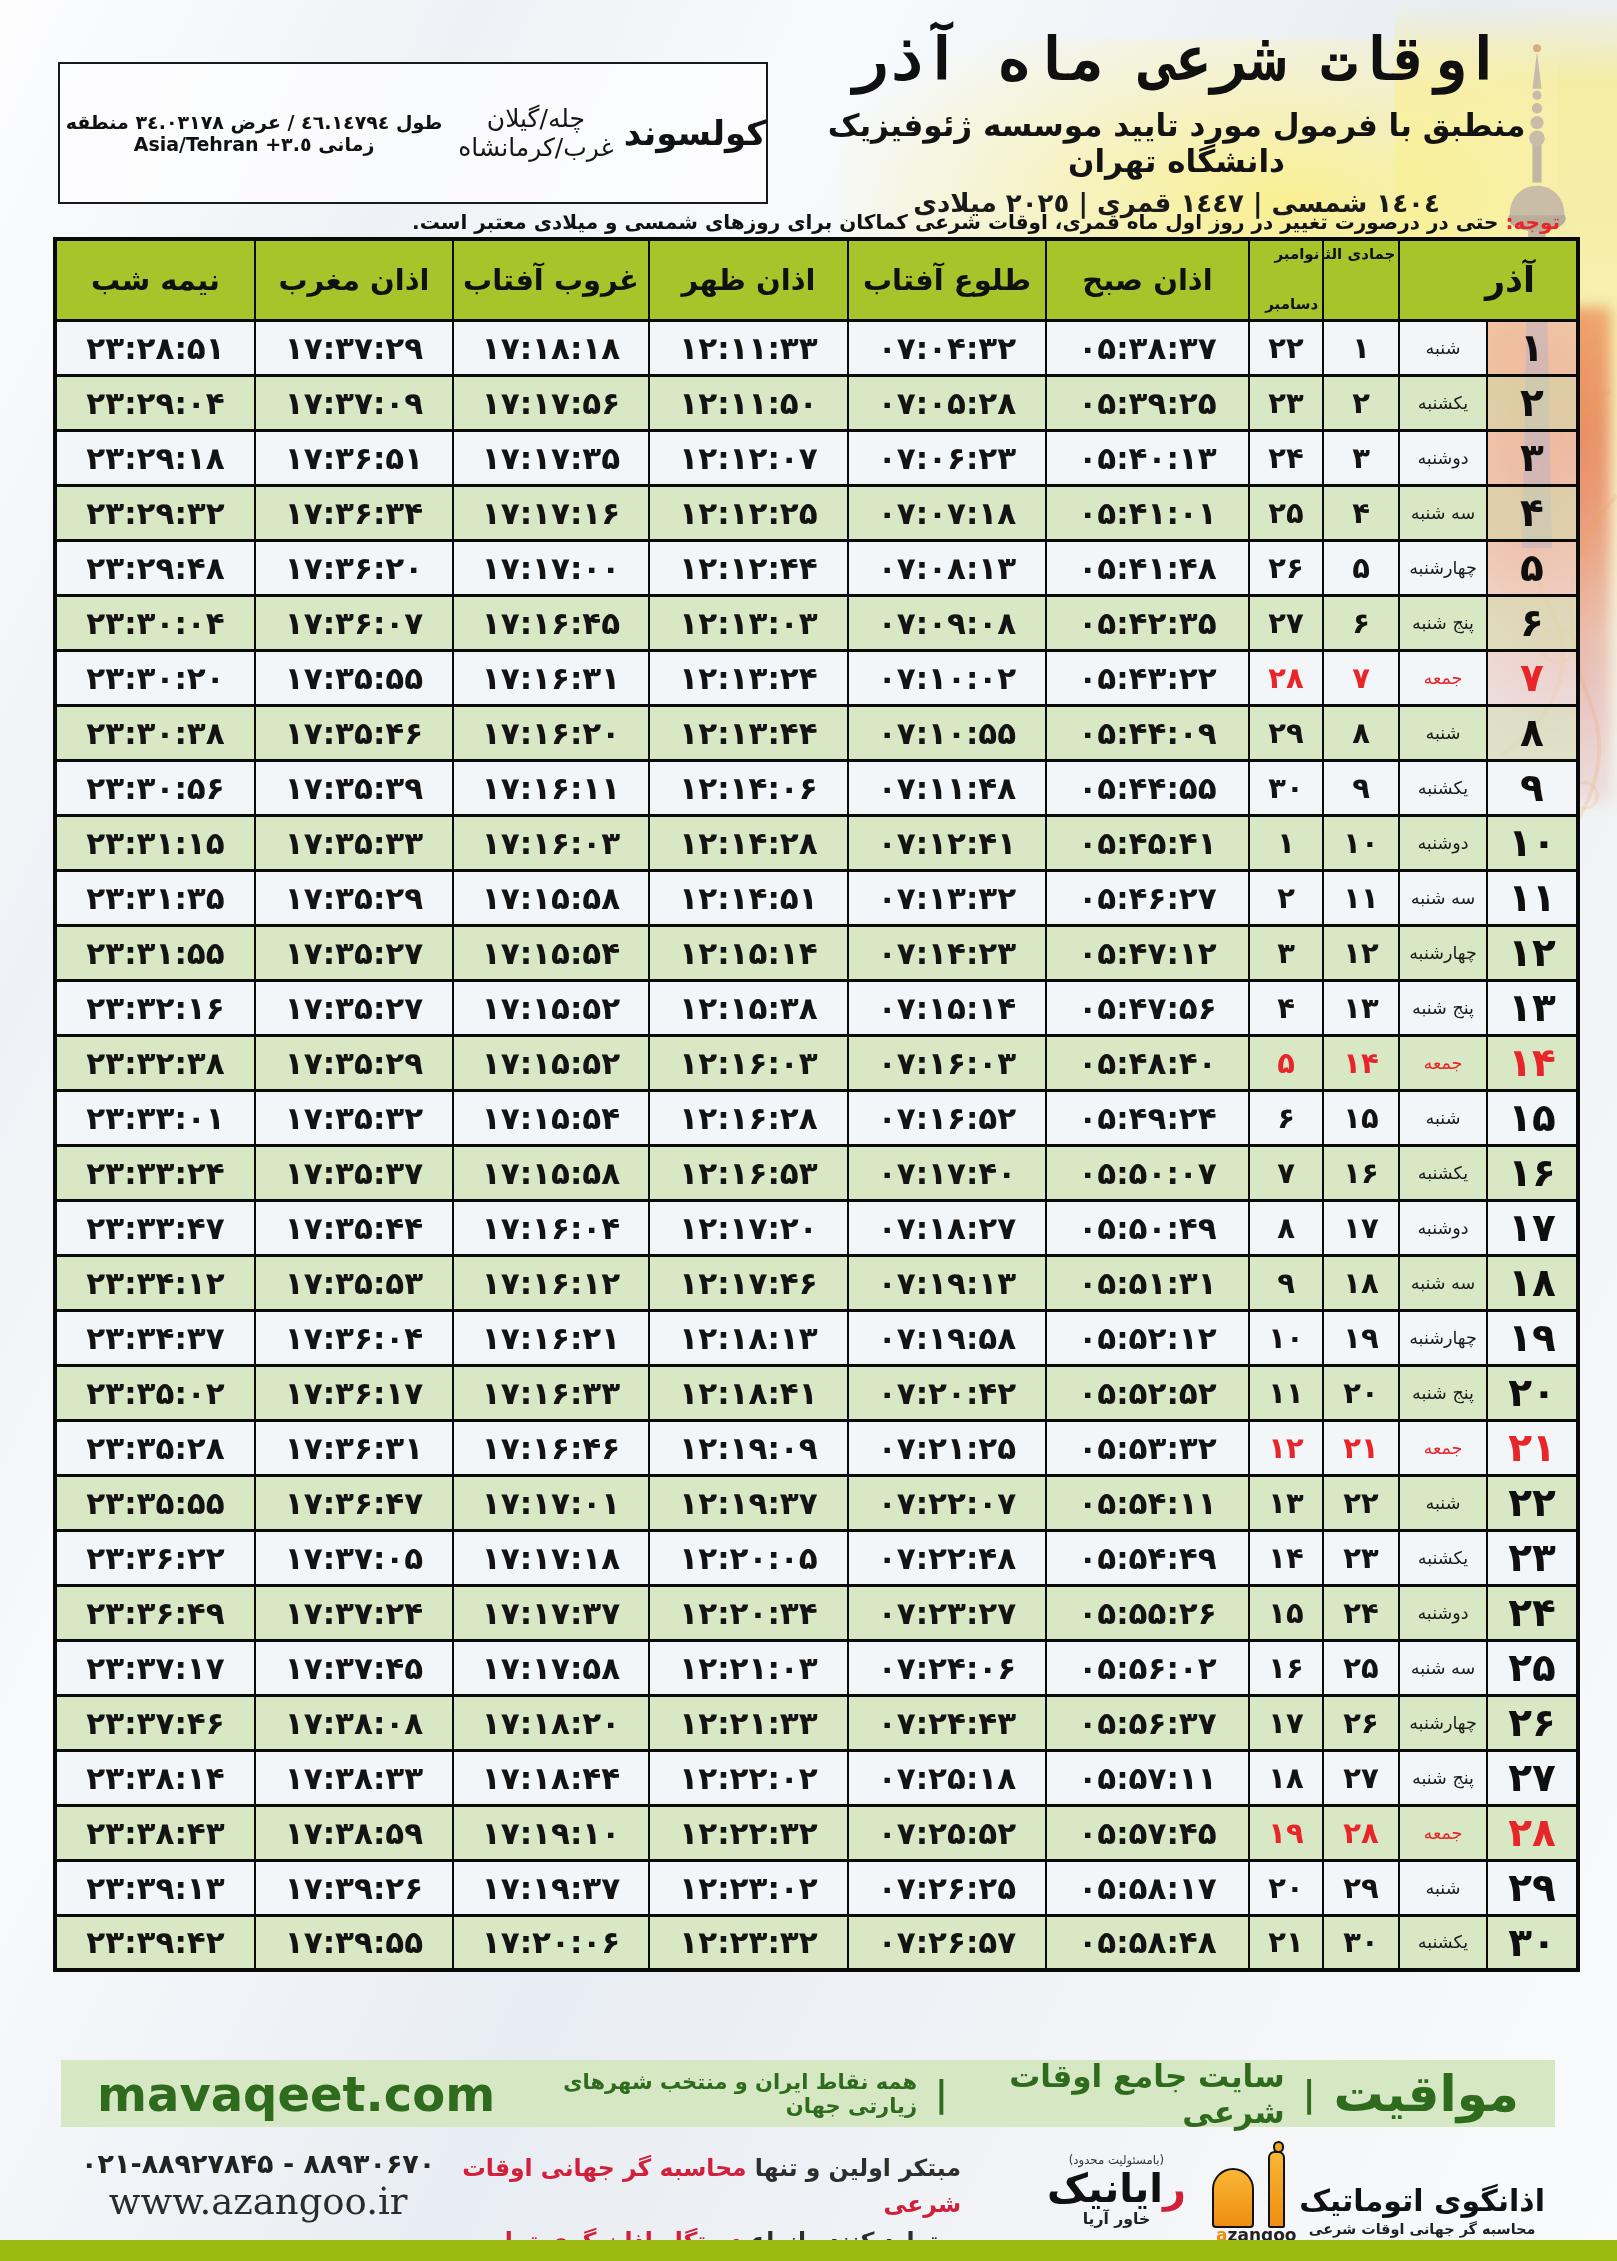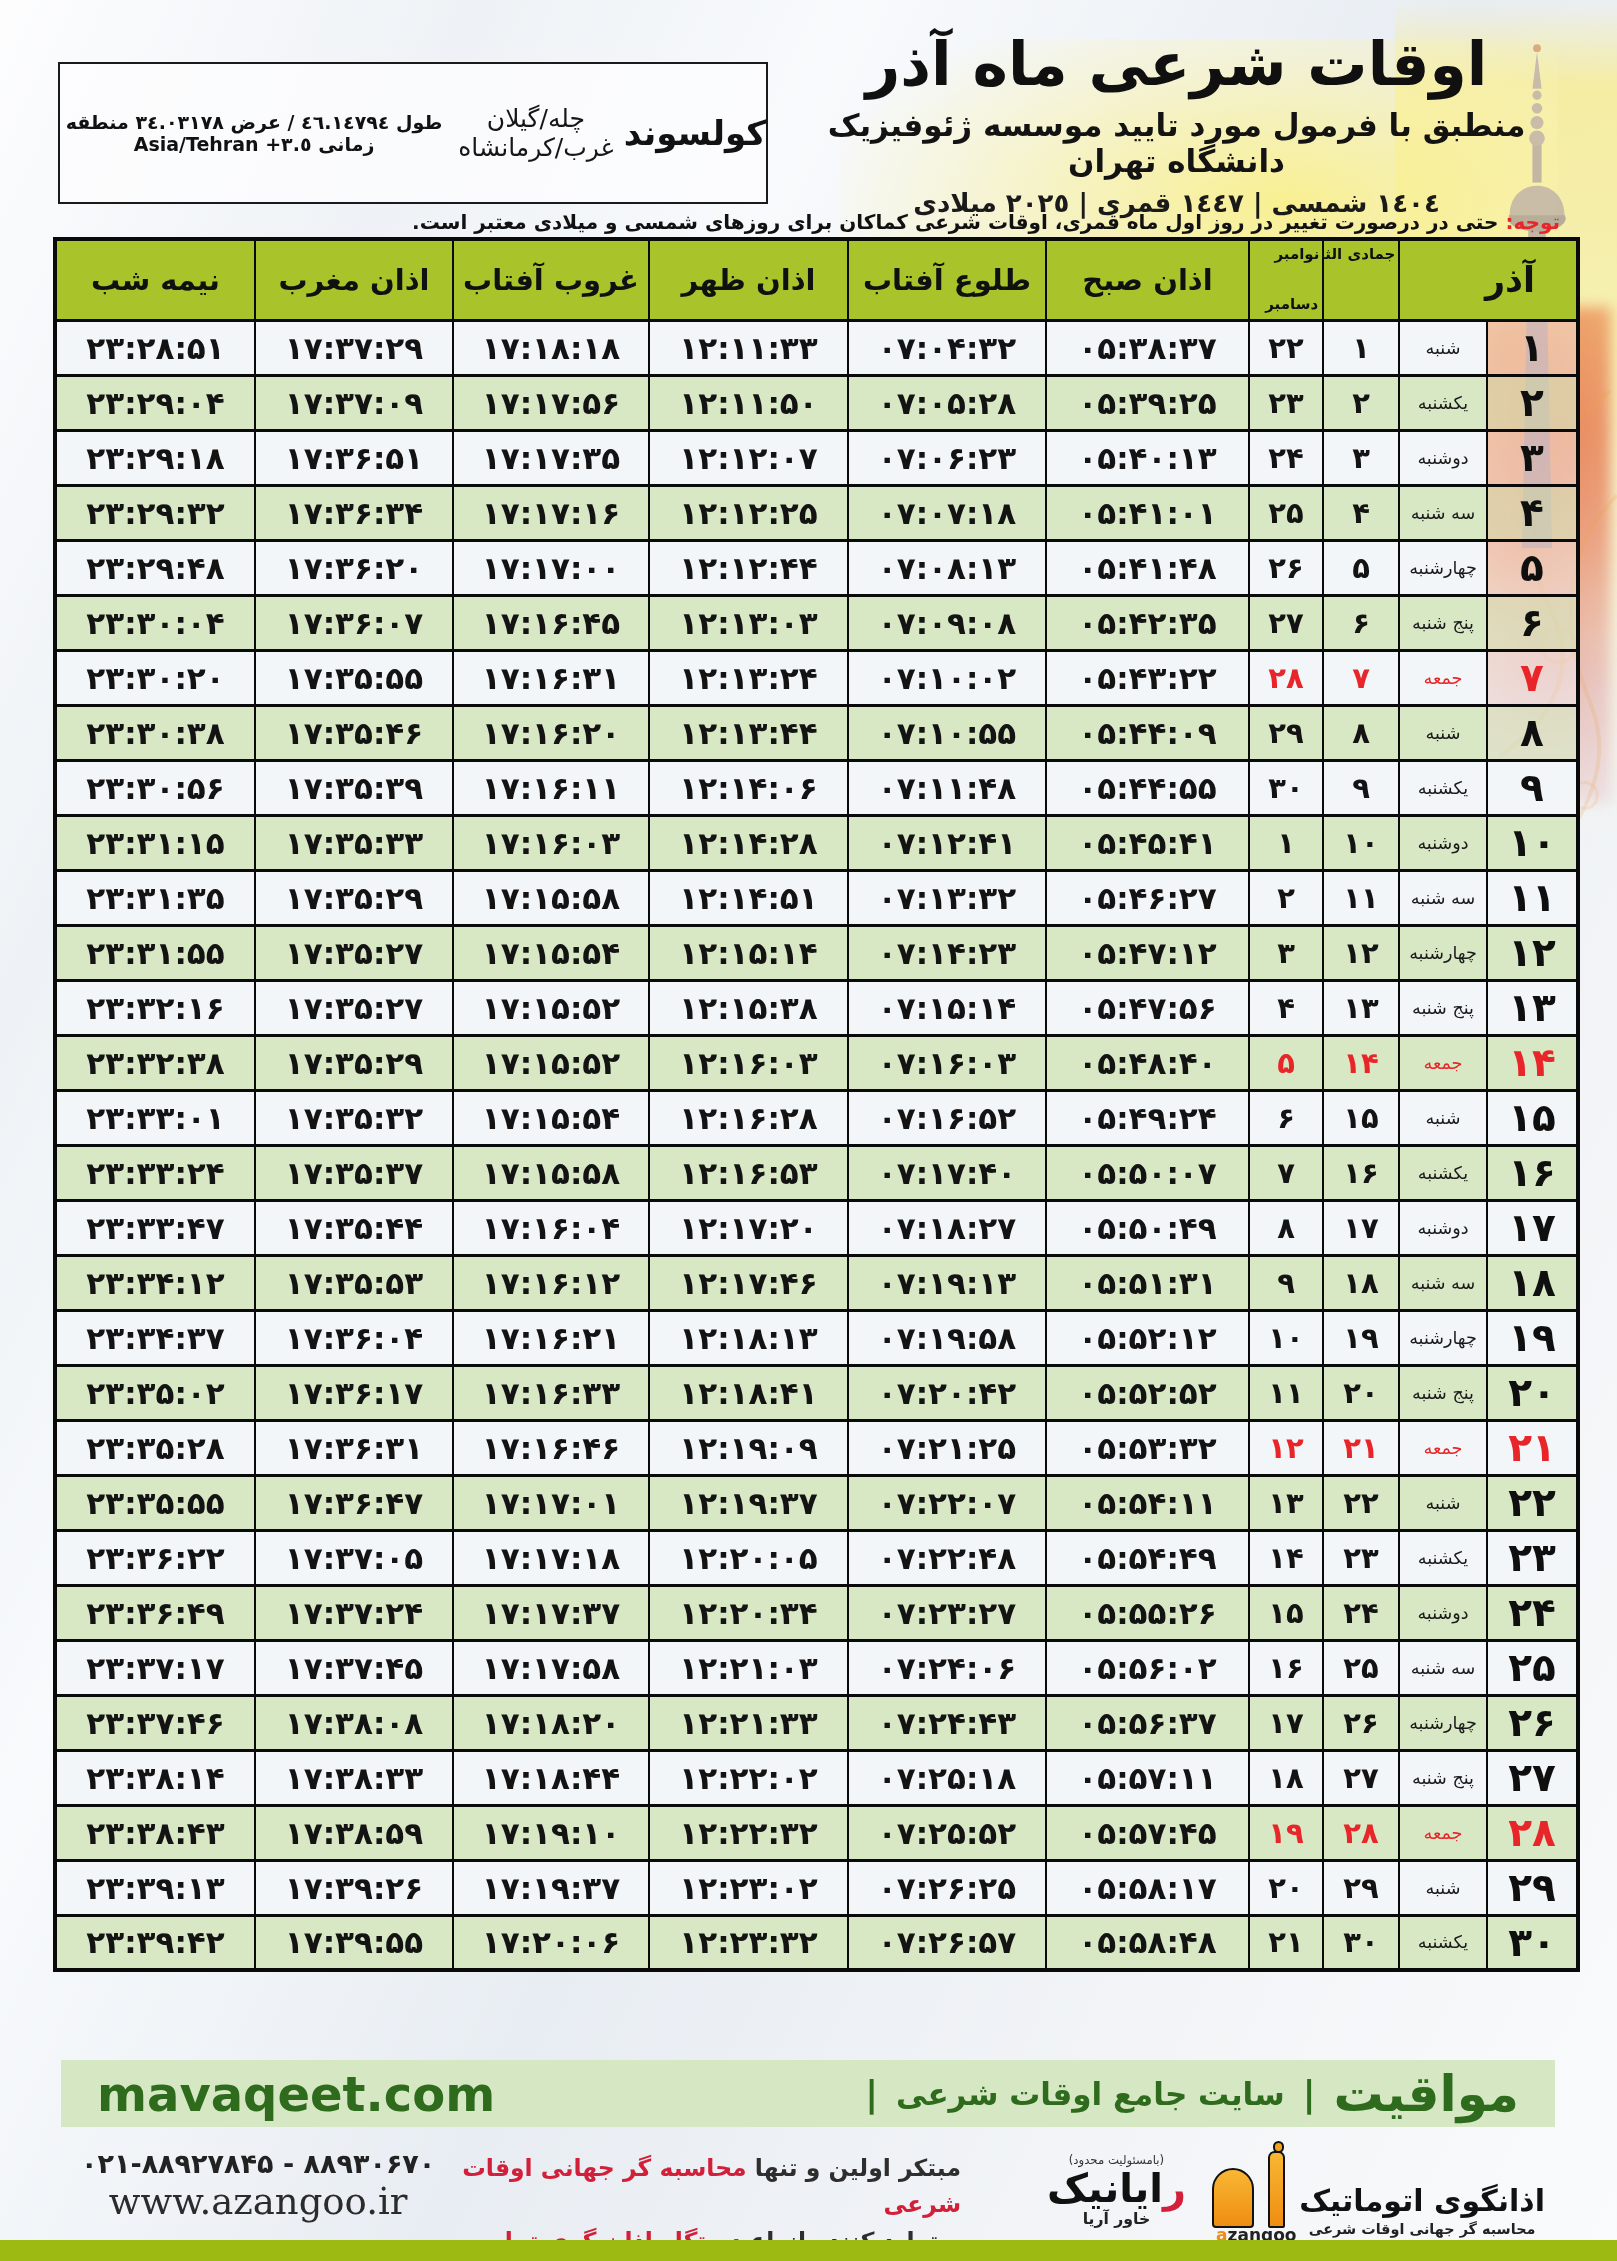--- a/index.html
+++ b/index.html
@@ -26,21 +26,21 @@
   .minaret{position:absolute;right:31px;top:26px;z-index:0;opacity:.5;}
   
   .loc-box{position:absolute;left:59px;top:62px;width:710px;height:142px;border:2.6px solid #1a1a1a;
     background:rgba(252,253,254,.82);display:flex;flex-direction:row;align-items:center;justify-content:center;
     gap:6.5px;z-index:2;text-align:center;}
   .loc-city{font-size:34px;font-weight:bold;color:#121212;}
   .loc-region{font-size:25px;color:#161616;}
   .loc-coords{font-size:19px;font-weight:bold;color:#111;}
   
   .title-wrap{position:absolute;right:46px;top:27px;width:789px;text-align:center;z-index:2;}
-  .main-title{font-size:60px;font-weight:bold;color:#101010;line-height:1.25;}
+  .main-title{font-size:60px;font-weight:bold;color:#101010;line-height:1.25;font-family:Liberation Mono, monospace;}
   .sub-title{font-size:31px;font-weight:bold;color:#131313;margin-top:5.2px;}
   .years-line{font-size:26px;font-weight:600;color:#1a1a1a;margin-top:9px;}
   
   .notice{position:absolute;right:57px;top:210px;font-size:20px;font-weight:bold;color:#111;z-index:2;}
   .notice .red{color:var(--friday_red);}
   
   .ptable{position:absolute;right:37px;top:237px;width:1521px;border-collapse:collapse;table-layout:fixed;
     z-index:1;border:4.6px solid #0a0a0a;}
   .ptable th,.ptable td{border:solid #0a0a0a;border-width:3.3px 2px;text-align:center;vertical-align:middle;
     overflow:visible;}
@@ -531,20 +531,21 @@
           <td class="c-time">۲۳:۳۹:۴۲</td>
         </tr>
       </tbody>
   </table>
 
   <div class="band">
     <span class="brand">مواقیت</span>
     <span class="sep">|</span>
     <span class="tag-bold">سایت جامع اوقات شرعی</span>
     <span class="sep">|</span>
+    <span class="tag-small">همه نقاط ایران و منتخب شهرهای زیارتی جهان</span>
     <span class="site">mavaqeet.com</span>
   </div>
 
   <div class="phone-block">
     <div class="phone">۰۲۱-۸۸۹۲۷۸۴۵ - ۸۸۹۳۰۶۷۰</div>
     <div class="site-ir">www.azangoo.ir</div>
   </div>
 
   <div class="promo">
     <div class="line">

